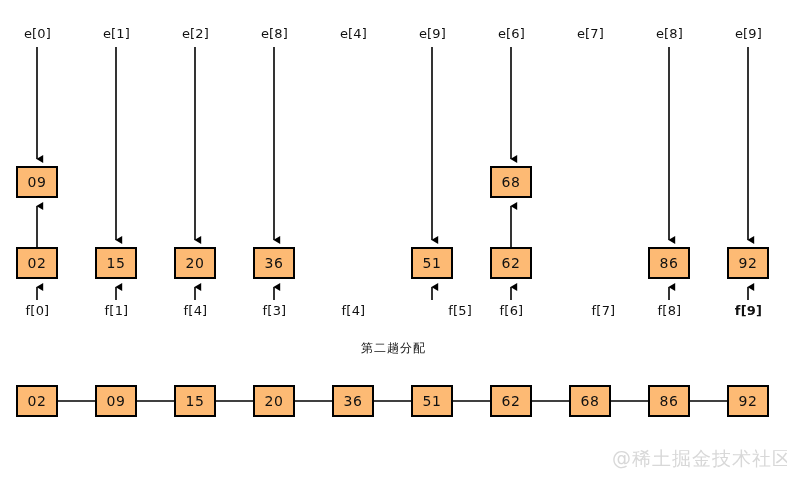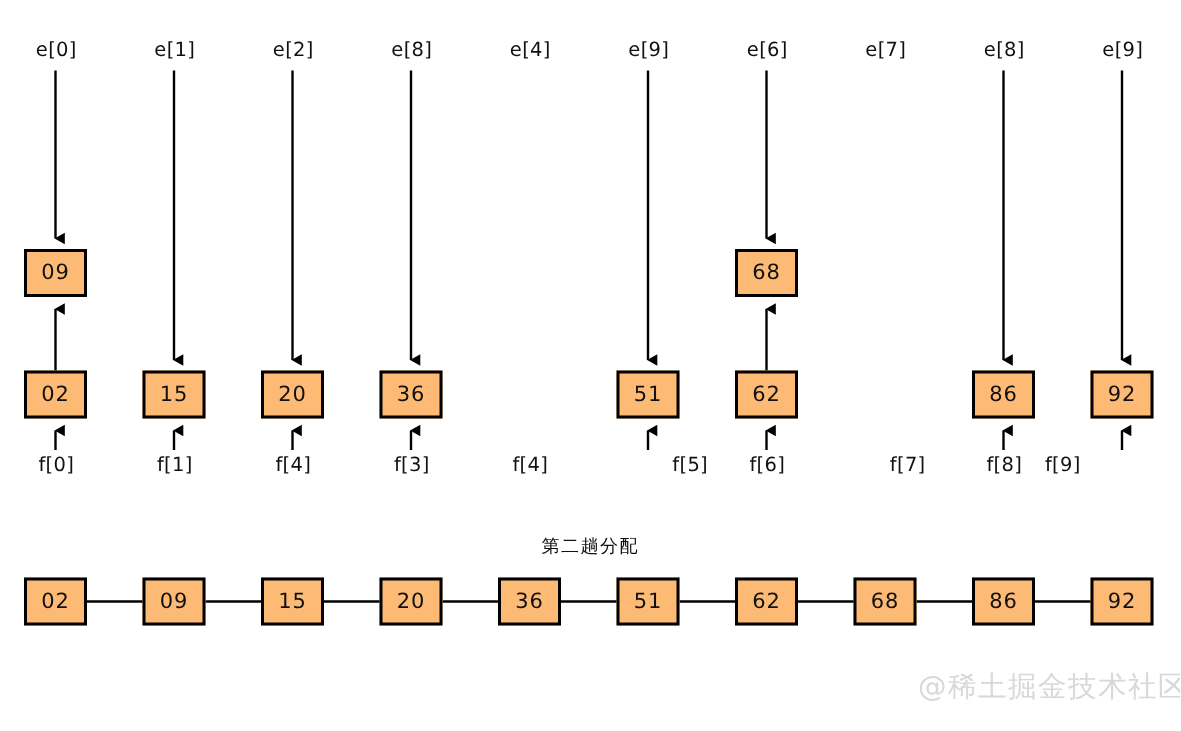--- a/index.html
+++ b/index.html
@@ -176,25 +176,25 @@
   <div class="node" style="left:648px; top:247px;">86</div>
   <div class="node" style="left:727px; top:247px;">92</div>
 
   <div class="col-label" style="left:-2px;  top:303px;">f[0]</div>
   <div class="col-label" style="left:77px;  top:303px;">f[1]</div>
   <div class="col-label" style="left:156px; top:303px;">f[4]</div>
   <div class="col-label" style="left:235px; top:303px;">f[3]</div>
   <div class="col-label" style="left:314px; top:303px;">f[4]</div>
   <div class="col-label" style="left:393px; top:303px;text-align:right;">f[5]</div>
   <div class="col-label" style="left:472px; top:303px;">f[6]</div>
-  <div class="col-label" style="left:538px; top:303px;text-align:right;">f[7]</div>
+  <div class="col-label" style="left:564px; top:303px;">f[7]</div>
   <div class="col-label" style="left:630px; top:303px;">f[8]</div>
-  <div class="col-label" style="left:669px; top:303px;">f[9]</div>
-
-  <div class="caption" style="top:340px;margin-top:16px;">第二趟分配</div>
+  <div class="col-label" style="left:709px; top:303px;font-weight:bold;">f[9]</div>
+
+  <div class="caption" style="top:340px;">第二趟分配</div>
 
   <div class="node" style="left:16px;  top:385px;">02</div>
   <div class="node" style="left:95px;  top:385px;">09</div>
   <div class="node" style="left:174px; top:385px;">15</div>
   <div class="node" style="left:253px; top:385px;">20</div>
   <div class="node" style="left:332px; top:385px;">36</div>
   <div class="node" style="left:411px; top:385px;">51</div>
   <div class="node" style="left:490px; top:385px;">62</div>
   <div class="node" style="left:569px; top:385px;">68</div>
   <div class="node" style="left:648px; top:385px;">86</div>

